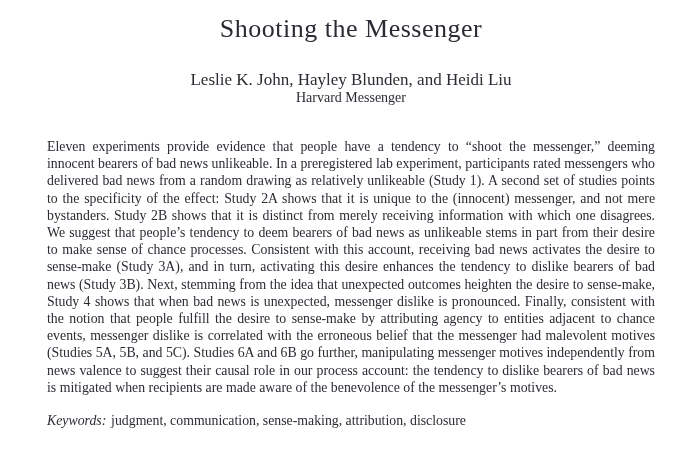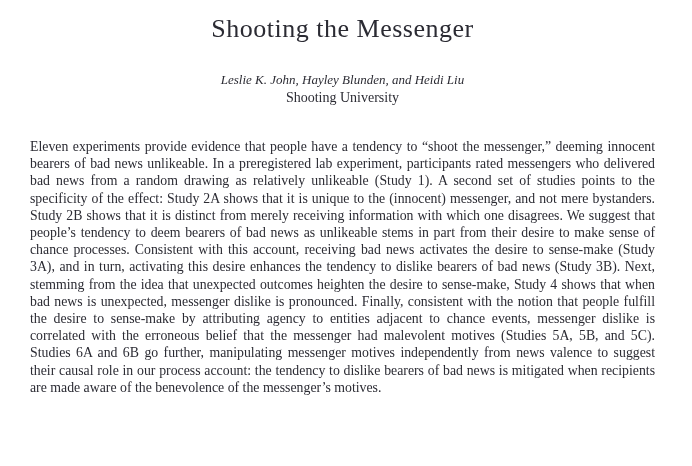--- a/index.html
+++ b/index.html
@@ -8,37 +8,36 @@
     background: #ffffff;
   }
   .page {
     position: relative;
     width: 692px;
     height: 466px;
     box-sizing: border-box;
     background: #ffffff;
     color: #2b2b33;
     font-family: "Liberation Serif", "DejaVu Serif", serif;
-    padding: 14px 37px 0 30px;
+    padding: 14px 37px 0 47px;
     overflow: hidden;
   }
   .title {
     margin: 0;
     text-align: center;
     font-size: 26px;
     line-height: 30px;
     font-weight: normal;
     letter-spacing: 0.5px;
   }
   .authors {
     margin: 26px 0 0 0;
     text-align: center;
-    font-size: 13px;
+    font-size: 17px;
     line-height: 20px;
-    font-style: italic;
   }
   .affiliation {
     margin: 0;
     text-align: center;
     font-size: 14px;
     line-height: 16px;
   }
   .abstract {
     margin: 32px 0 12px 0;
     font-size: 13.8px;
@@ -57,17 +56,20 @@
   }
 </style>
 </head>
 <body>
 
 <div class="page">
   <h1 class="title">Shooting the Messenger</h1>
 
   <p class="authors">Leslie K. John, Hayley Blunden, and Heidi Liu</p>
 
-  <p class="affiliation">Shooting University</p>
+  <p class="affiliation">Harvard Messenger</p>
 
   <p class="abstract">Eleven experiments provide evidence that people have a tendency to “shoot the messenger,” deeming innocent bearers of bad news unlikeable. In a preregistered lab experiment, participants rated messengers who delivered bad news from a random drawing as relatively unlikeable (Study 1). A second set of studies points to the specificity of the effect: Study 2A shows that it is unique to the (innocent) messenger, and not mere bystanders. Study 2B shows that it is distinct from merely receiving information with which one disagrees. We suggest that people’s tendency to deem bearers of bad news as unlikeable stems in part from their desire to make sense of chance processes. Consistent with this account, receiving bad news activates the desire to sense-make (Study 3A), and in turn, activating this desire enhances the tendency to dislike bearers of bad news (Study 3B). Next, stemming from the idea that unexpected outcomes heighten the desire to sense-make, Study 4 shows that when bad news is unexpected, messenger dislike is pronounced. Finally, consistent with the notion that people fulfill the desire to sense-make by attributing agency to entities adjacent to chance events, messenger dislike is correlated with the erroneous belief that the messenger had malevolent motives (Studies 5A, 5B, and 5C). Studies 6A and 6B go further, manipulating messenger motives independently from news valence to suggest their causal role in our process account: the tendency to dislike bearers of bad news is mitigated when recipients are made aware of the benevolence of the messenger’s motives.</p>
 
+  <p class="keywords">
+    <span class="keywords-label">Keywords:</span><span>judgment, communication, sense-making, attribution, disclosure</span>
+  </p>
 </div>
 
 </body></html>

